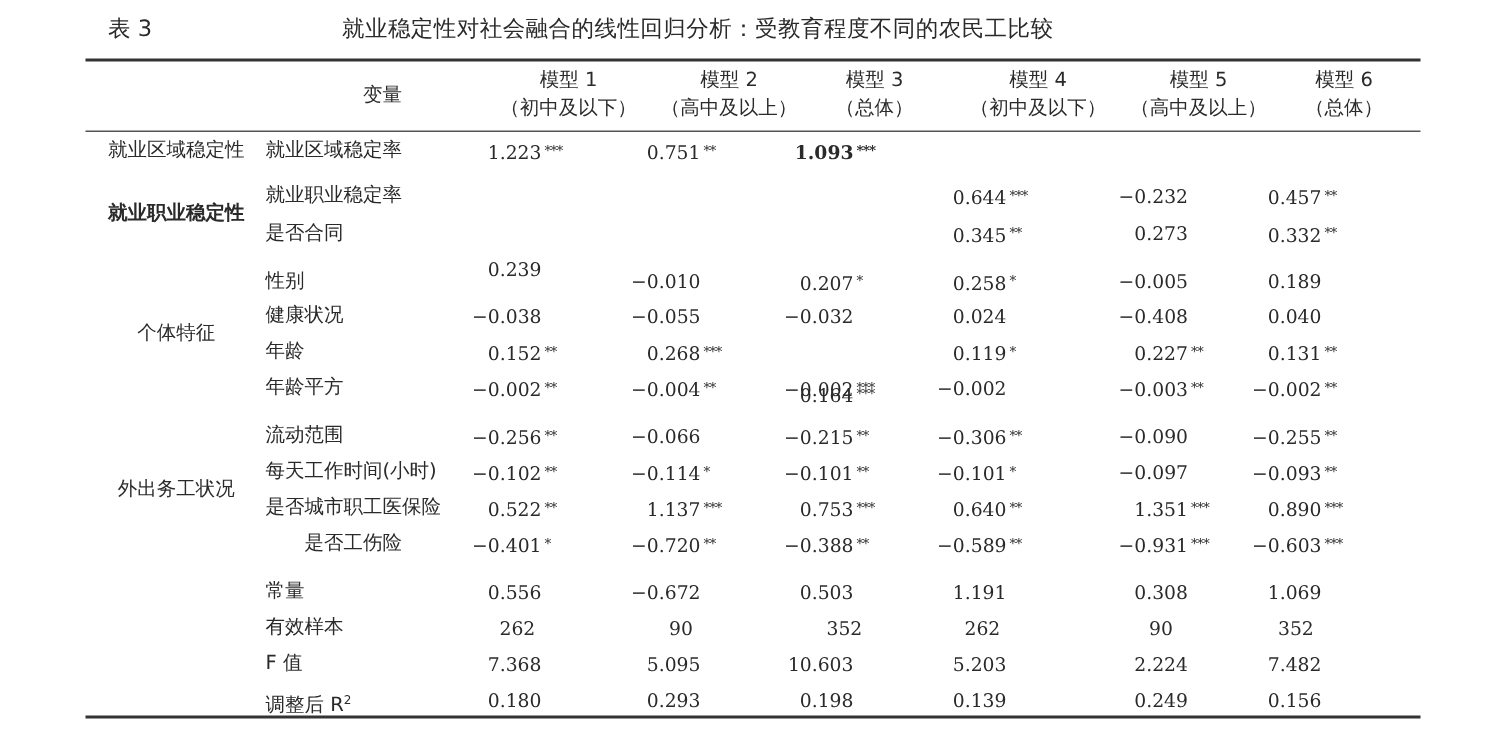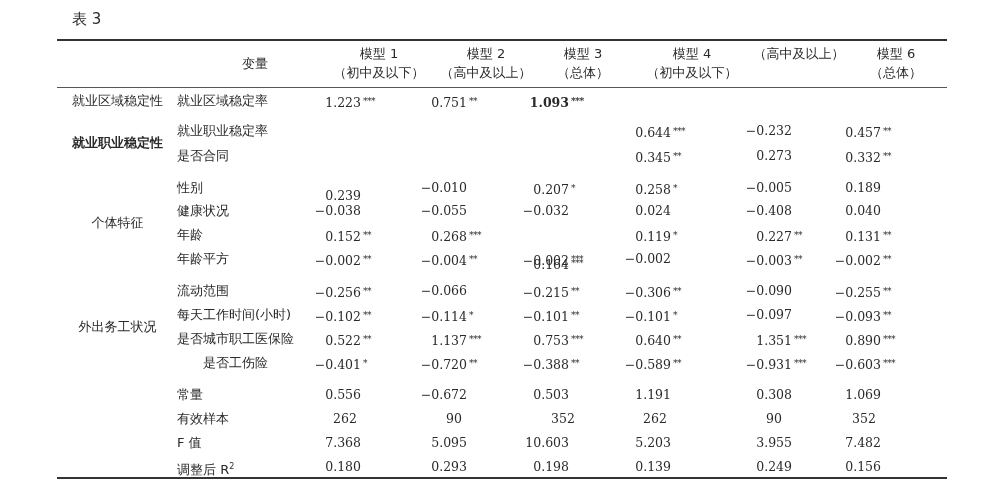--- a/index.html
+++ b/index.html
@@ -24,20 +24,21 @@
     .hdr { text-align: center; font-family: "DejaVu Sans", sans-serif; font-size: 13px; line-height: 19px; }
     .num { font-family: "DejaVu Serif", "Liberation Serif", serif; font-size: 12.5px; }
     .num .sig { font-size: 9px; vertical-align: 3px; margin-left: 2px; letter-spacing: -0.5px; }
     .sup { font-size: 8px; vertical-align: 5px; }
   </style>
 </head>
 <body>
 
 <div class="caption">
   <span class="label">表 3</span>
+  <span class="title">就业稳定性对社会融合的线性回归分析：受教育程度不同的农民工比较</span>
 </div>
 
 <div class="rule-top"></div>
 <div class="rule-mid"></div>
 <div class="rule-bot"></div>
 
 <div id="table">
   <div class="cell hdr" style="left:215px; top:54px; width:80px;">变量</div>
 
   <div class="cell hdr" style="left:325px; top:44px; width:108px;">
@@ -50,20 +51,21 @@
   </div>
   <div class="cell hdr" style="left:545px; top:44px; width:76px;">
     <div>模型 3</div>
     <div>（总体）</div>
   </div>
   <div class="cell hdr" style="left:638px; top:44px; width:108px;">
     <div>模型 4</div>
     <div>（初中及以下）</div>
   </div>
   <div class="cell hdr" style="left:745px; top:44px; width:108px;">
+    <div>模型 5</div>
     <div>（高中及以上）</div>
   </div>
   <div class="cell hdr" style="left:858px; top:44px; width:76px;">
     <div>模型 6</div>
     <div>（总体）</div>
   </div>
 <div class="cell cjk" style="left: 60px; top: 93px; width: 115px; text-align: center;">就业区域稳定性</div>
     <div class="cell cjk" style="left: 60px; top: 135px; width: 115px; text-align: center; font-weight: bold;">就业职业稳定性</div>
     <div class="cell cjk" style="left: 60px; top: 215px; width: 115px; text-align: center;">个体特征</div>
     <div class="cell cjk" style="left: 60px; top: 319px; width: 115px; text-align: center;">外出务工状况</div>
@@ -73,21 +75,21 @@
     <div class="cell num" style="top: 93px; right: 399px; font-weight: bold;"><span>1.093</span><span class="sig" style="display: inline-block; width: 22px;">***</span></div>
     <div class="cell cjk" style="left: 177px; top: 123px;">就业职业稳定率</div>
     <div class="cell num" style="top: 123px; right: 297px;"><span>0.644</span><span class="sig" style="display: inline-block; width: 22px;">***</span></div>
     <div class="cell num" style="top: 123px; right: 176px;"><span>−0.232</span><span class="sig" style="display: inline-block; width: 22px;"></span></div>
     <div class="cell num" style="top: 123px; right: 87px;"><span>0.457</span><span class="sig" style="display: inline-block; width: 22px;">**</span></div>
     <div class="cell cjk" style="left: 177px; top: 148px;">是否合同</div>
     <div class="cell num" style="top: 148px; right: 297px;"><span>0.345</span><span class="sig" style="display: inline-block; width: 22px;">**</span></div>
     <div class="cell num" style="top: 148px; right: 176px;"><span>0.273</span><span class="sig" style="display: inline-block; width: 22px;"></span></div>
     <div class="cell num" style="top: 148px; right: 87px; margin-left: 36px;"><span>0.332</span><span class="sig" style="display: inline-block; width: 22px;">**</span></div>
     <div class="cell cjk" style="left: 177px; top: 180px;">性别</div>
-    <div class="cell num" style="top: 188px; right: 607px;"><span>0.239</span><span class="sig" style="display: inline-block; width: 22px;"></span></div>
+    <div class="cell num" style="top: 172px; right: 607px;"><span>0.239</span><span class="sig" style="display: inline-block; width: 22px;"></span></div>
     <div class="cell num" style="top: 180px; right: 501px;"><span>−0.010</span><span class="sig" style="display: inline-block; width: 22px;"></span></div>
     <div class="cell num" style="top: 180px; right: 399px;"><span>0.207</span><span class="sig" style="display: inline-block; width: 22px;">*</span></div>
     <div class="cell num" style="top: 180px; right: 297px;"><span>0.258</span><span class="sig" style="display: inline-block; width: 22px;">*</span></div>
     <div class="cell num" style="top: 180px; right: 176px;"><span>−0.005</span><span class="sig" style="display: inline-block; width: 22px;"></span></div>
     <div class="cell num" style="top: 180px; right: 87px;"><span>0.189</span><span class="sig" style="display: inline-block; width: 22px;"></span></div>
     <div class="cell cjk" style="left: 177px; top: 203px;">健康状况</div>
     <div class="cell num" style="top: 203px; right: 607px;"><span>−0.038</span><span class="sig" style="display: inline-block; width: 22px;"></span></div>
     <div class="cell num" style="top: 203px; right: 501px;"><span>−0.055</span><span class="sig" style="display: inline-block; width: 22px;"></span></div>
     <div class="cell num" style="top: 203px; right: 399px;"><span>−0.032</span><span class="sig" style="display: inline-block; width: 22px;"></span></div>
     <div class="cell num" style="top: 203px; right: 297px;"><span>0.024</span><span class="sig" style="display: inline-block; width: 22px;"></span></div>
@@ -147,21 +149,21 @@
     <div class="cell num" style="top: 411px; left: 446px;"><span>90</span><span class="sig" style="display: inline-block; width: 22px;"></span></div>
     <div class="cell num" style="top: 411px; left: 551px;"><span>352</span><span class="sig" style="display: inline-block; width: 22px;"></span></div>
     <div class="cell num" style="top: 411px; left: 643px;"><span>262</span><span class="sig" style="display: inline-block; width: 22px;"></span></div>
     <div class="cell num" style="top: 411px; left: 766px;"><span>90</span><span class="sig" style="display: inline-block; width: 22px;"></span></div>
     <div class="cell num" style="top: 411px; left: 852px;"><span>352</span><span class="sig" style="display: inline-block; width: 22px;"></span></div>
     <div class="cell cjk" style="left: 177px; top: 435px;">F 值</div>
     <div class="cell num" style="top: 435px; right: 607px;"><span>7.368</span><span class="sig" style="display: inline-block; width: 22px;"></span></div>
     <div class="cell num" style="top: 435px; right: 501px;"><span>5.095</span><span class="sig" style="display: inline-block; width: 22px;"></span></div>
     <div class="cell num" style="top: 435px; right: 399px;"><span>10.603</span><span class="sig" style="display: inline-block; width: 22px;"></span></div>
     <div class="cell num" style="top: 435px; right: 297px;"><span>5.203</span><span class="sig" style="display: inline-block; width: 22px;"></span></div>
-    <div class="cell num" style="top: 435px; right: 176px;"><span>3.955</span><span class="sig" style="display: inline-block; width: 22px;"></span></div>
+    <div class="cell num" style="top: 435px; right: 176px;"><span>2.224</span><span class="sig" style="display: inline-block; width: 22px;"></span></div>
     <div class="cell num" style="top: 435px; right: 87px;"><span>7.482</span><span class="sig" style="display: inline-block; width: 22px;"></span></div>
     <div class="cell cjk" style="left: 177px; top: 459px;">调整后 R<span class="sup">2</span></div>
     <div class="cell num" style="top: 459px; right: 607px;"><span>0.180</span><span class="sig" style="display: inline-block; width: 22px;"></span></div>
     <div class="cell num" style="top: 459px; right: 501px;"><span>0.293</span><span class="sig" style="display: inline-block; width: 22px;"></span></div>
     <div class="cell num" style="top: 459px; right: 399px;"><span>0.198</span><span class="sig" style="display: inline-block; width: 22px;"></span></div>
     <div class="cell num" style="top: 459px; right: 297px;"><span>0.139</span><span class="sig" style="display: inline-block; width: 22px;"></span></div>
     <div class="cell num" style="top: 459px; right: 176px;"><span>0.249</span><span class="sig" style="display: inline-block; width: 22px;"></span></div>
     <div class="cell num" style="top: 459px; right: 87px;"><span>0.156</span><span class="sig" style="display: inline-block; width: 22px;"></span></div>
   </div>
 

